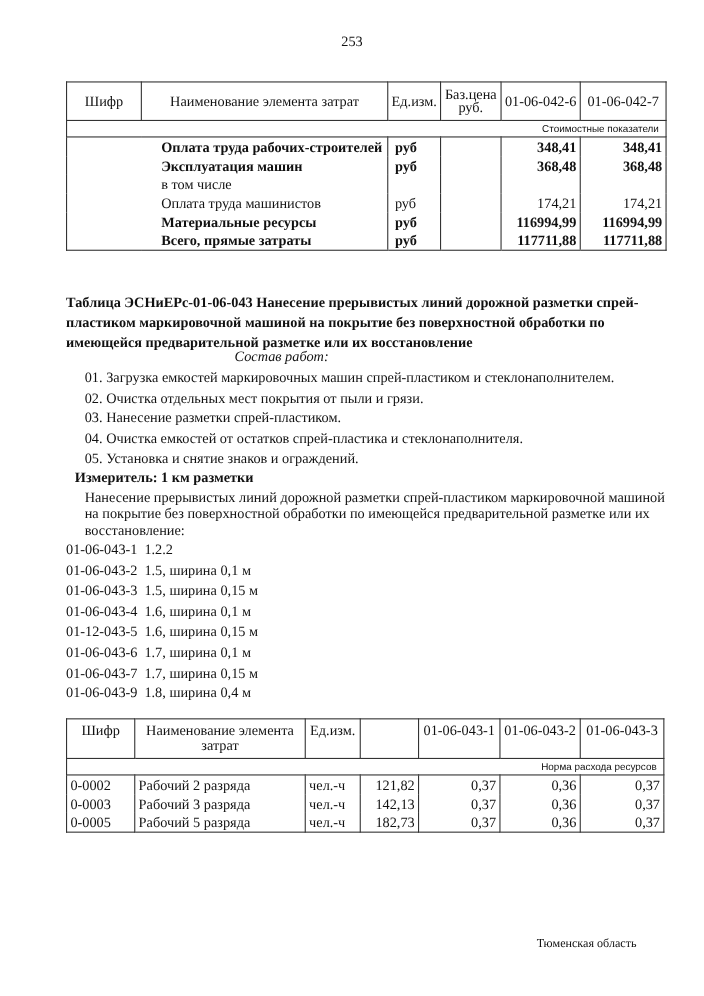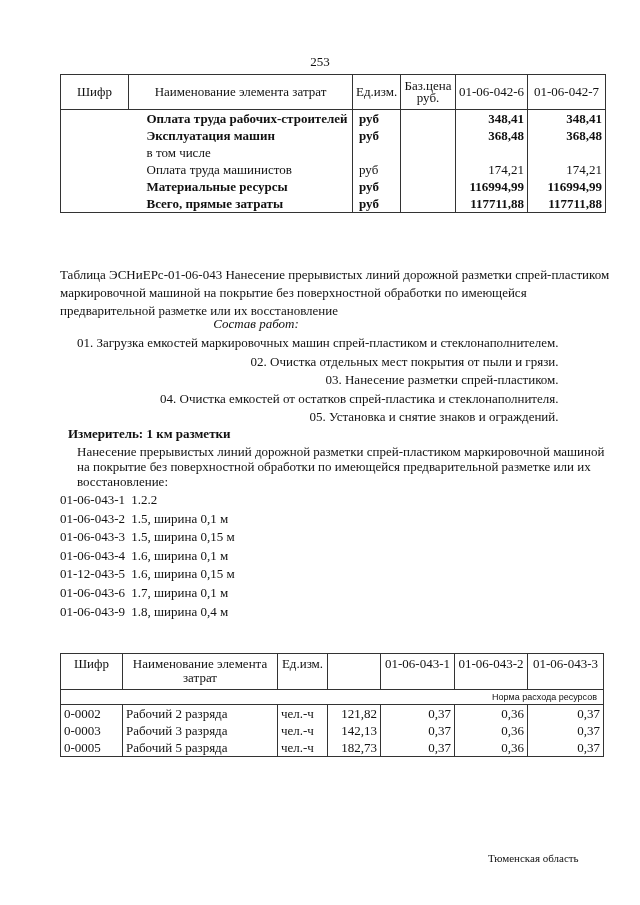--- a/index.html
+++ b/index.html
@@ -1,37 +1,37 @@
 <!DOCTYPE html>
 <html><head>
 <meta charset="utf-8">
 <style>
   html, body { margin: 0; padding: 0; background: #ffffff; }
   body { width: 640px; height: 905px; position: relative; overflow: hidden;
          font-family: "Liberation Serif", serif; color: #111; font-size: 13px; }
-  .page-num { position: absolute; top: 30px; left: 0; width: 640px; text-align: center; font-size: 13px; margin-top: 24px; }
+  .page-num { position: absolute; top: 30px; left: 0; width: 640px; text-align: center; font-size: 13px; }
 
   table { border-collapse: collapse; position: absolute; table-layout: fixed; }
   td, th { font-weight: normal; padding: 0 3px; vertical-align: middle; }
   .t1 { left: 60px; top: 74px; width: 545px; }
   .t1 .hdr td { border: 1px solid #333; height: 34px; text-align: center; font-size: 13px; line-height: 12px; }
   .sub td { border-left: 1px solid #333; border-right: 1px solid #333; border-bottom: 1px solid #333;
             text-align: right; font-family: "Liberation Sans", sans-serif; font-size: 9px; height: 14px; padding-right: 6px; }
   .t1 .row td { height: 17px; font-size: 13px; }
   .t1 .row td.c-name { padding-left: 18px; }
   .t1 .row td.c-unit { padding-left: 6px; }
   .t1 .row td.num { text-align: right; }
   .bold { font-weight: bold; }
   .t1 .row td.bl { border-left: 1px solid #333; }
   .t1 .row td.br { border-right: 1px solid #333; }
   .t1 .last td { border-bottom: 1px solid #333; }
 
-  .title { position: absolute; left: 60px; top: 266px; width: 550px; font-weight: normal; font-size: 13px; line-height: 18px; }
+  .title { position: absolute; left: 60px; top: 266px; width: 550px; font-weight: bold; font-size: 13px; line-height: 18px; }
   .sostav { position: absolute; left: 0; top: 316px; width: 512px; text-align: center; font-style: italic; }
-  .works { position: absolute; left: 77px; top: 334px; line-height: 18.5px; text-align: right; }
+  .works { position: absolute; left: 77px; top: 334px; line-height: 18.5px; }
   .meas { position: absolute; left: 68px; top: 426px; font-weight: bold; }
   .desc { position: absolute; left: 77px; top: 444px; width: 530px; line-height: 15px; }
   .codes { position: absolute; left: 60px; top: 491px; line-height: 18.6px; }
   .codes .code { display: inline-block; width: 68px; }
 
   .t2 { left: 60px; top: 653px; width: 543px; }
   .t2 .hdr td { border: 1px solid #333; height: 32px; text-align: center; font-size: 13px; line-height: 14px; vertical-align: top; padding-top: 3px; }
   .t2 .row td { height: 17px; font-size: 13px; border-left: 1px solid #333; border-right: 1px solid #333; }
   .t2 .row td.c-code { text-align: left; }
   .t2 .row td.c-unit { text-align: left; }
@@ -56,20 +56,23 @@
   </colgroup>
   <tbody>
       <tr class="hdr">
     <td>Шифр</td>
     <td>Наименование элемента затрат</td>
     <td>Ед.изм.</td>
     <td>Баз.цена руб.</td>
     <td>01-06-042-6</td>
     <td>01-06-042-7</td>
   </tr>
+  <tr class="sub">
+        <td colspan="6">Стоимостные показатели</td>
+      </tr>
   </tbody>
     <tbody id="t1body">
       <tr class="row">
         <td class="bl bold" style="border-right: none;"></td>
         <td class="c-name bold" colspan="1">Оплата труда рабочих-строителей</td>
         <td class="c-unit bl bold">руб</td>
         <td class="bl num bold"></td>
         <td class="bl num bold">348,41</td>
         <td class="bl br num bold">348,41</td>
       </tr>
@@ -127,20 +130,21 @@
 </div>
 <div class="meas">Измеритель: 1 км разметки</div>
 <div class="desc">Нанесение прерывистых линий дорожной разметки спрей-пластиком маркировочной машиной на покрытие без поверхностной обработки по имеющейся предварительной разметке или их восстановление:</div>
 <div class="codes" id="codes">
     <div><span class="code">01-06-043-1</span><span> 1.2.2</span></div>
     <div><span class="code">01-06-043-2</span><span> 1.5, ширина 0,1 м</span></div>
     <div><span class="code">01-06-043-3</span><span> 1.5, ширина 0,15 м</span></div>
     <div><span class="code">01-06-043-4</span><span> 1.6, ширина 0,1 м</span></div>
     <div><span class="code">01-12-043-5</span><span> 1.6, ширина 0,15 м</span></div>
     <div><span class="code">01-06-043-6</span><span> 1.7, ширина 0,1 м</span></div>
+    <div><span class="code">01-06-043-7</span><span> 1.7, ширина 0,15 м</span></div>
     <div><span class="code">01-06-043-9</span><span> 1.8, ширина 0,4 м</span></div>
   </div>
 
 <table class="t2">
   <colgroup>
     <col style="width:62px">
       <col style="width:155px">
       <col style="width:50px">
       <col style="width:53px">
       <col style="width:74px">

